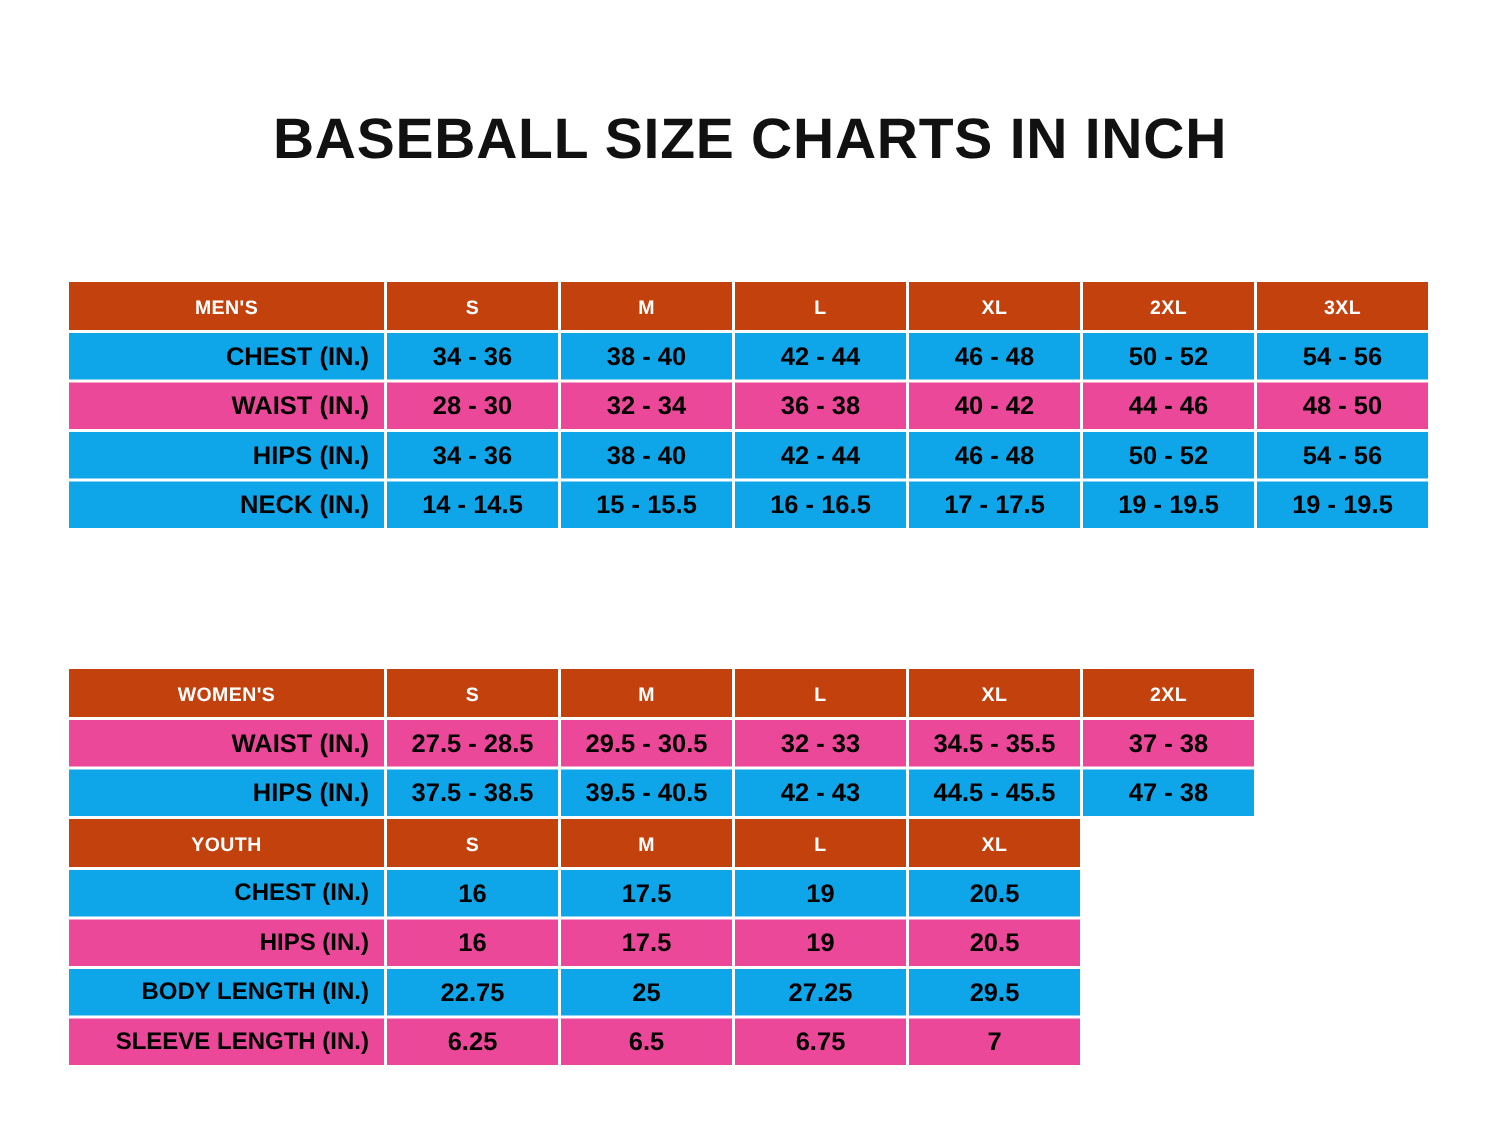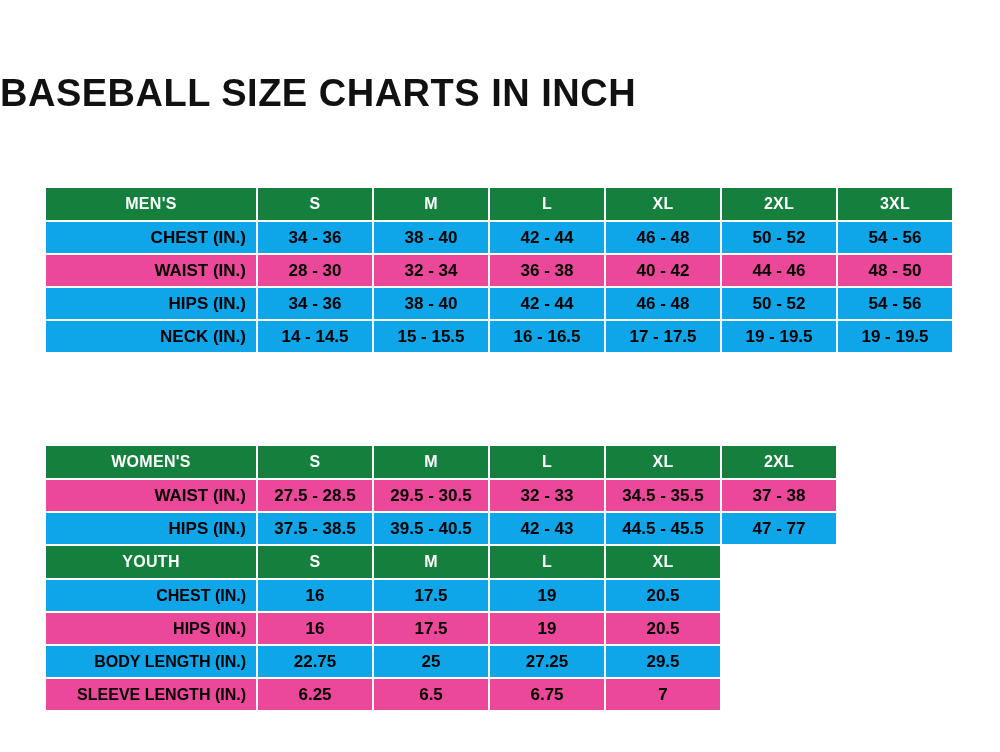--- a/index.html
+++ b/index.html
@@ -18,20 +18,21 @@
   #page {
     width: 1000px;
     height: 752px;
     position: relative;
   }
   .page-title {
     position: absolute;
     top: 72px;
     left: 0;
     width: 1000px;
+    text-align: center;
     font-size: 38px;
     font-weight: bold;
     letter-spacing: 0.5px;
     color: #111111;
   }
   .chart-block {
     position: absolute;
   }
   table.size-table {
     border-collapse: collapse;
@@ -41,23 +42,23 @@
   table.size-table td {
     border: 2px solid #ffffff;
     text-align: center;
     font-weight: bold;
     font-size: 17px;
     height: 31px;
     padding: 0;
     white-space: nowrap;
   }
   table.size-table thead th {
-    background: #15803d;
+    background: #c2410c;
     color: #ffffff;
-    font-size: 16px;
+    font-size: 13px;
     letter-spacing: 0.3px;
     height: 32px;
   }
   table.size-table thead th.rowhead-cell {
     text-align: center;
   }
   table.size-table tbody tr.row-odd td {
     background: #0ea5e9;
   }
   table.size-table tbody tr.row-even td {
@@ -183,21 +184,21 @@
           <td>32 - 33</td>
           <td>34.5 - 35.5</td>
           <td>37 - 38</td>
         </tr>
         <tr class="row-odd">
           <td class="rowhead">HIPS (IN.)</td>
           <td>37.5 - 38.5</td>
           <td>39.5 - 40.5</td>
           <td>42 - 43</td>
           <td>44.5 - 45.5</td>
-          <td>47 - 77</td>
+          <td>47 - 38</td>
         </tr>
       </tbody>
     </table>
   </div>
 
   <div class="chart-block" id="youth-block">
     <table class="size-table">
       <colgroup>
         <col class="c0">
           <col class="cx">

